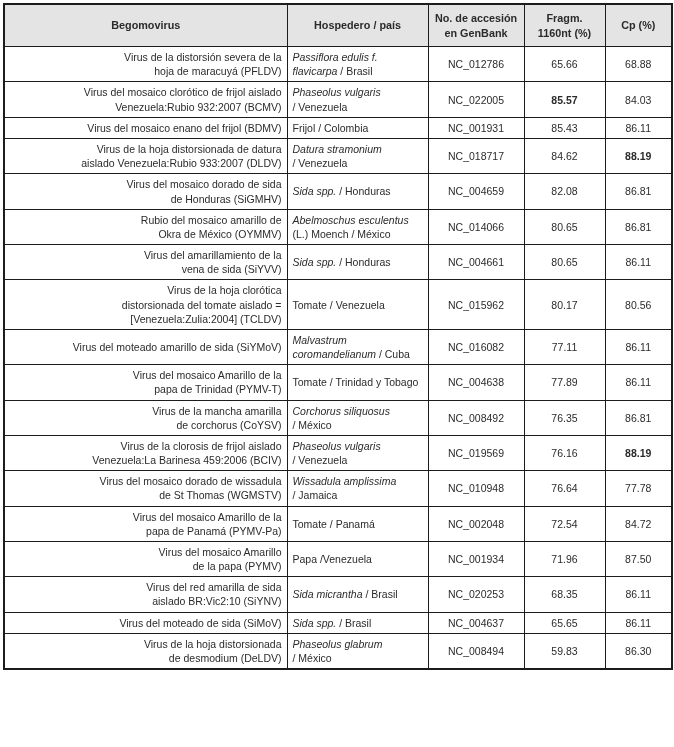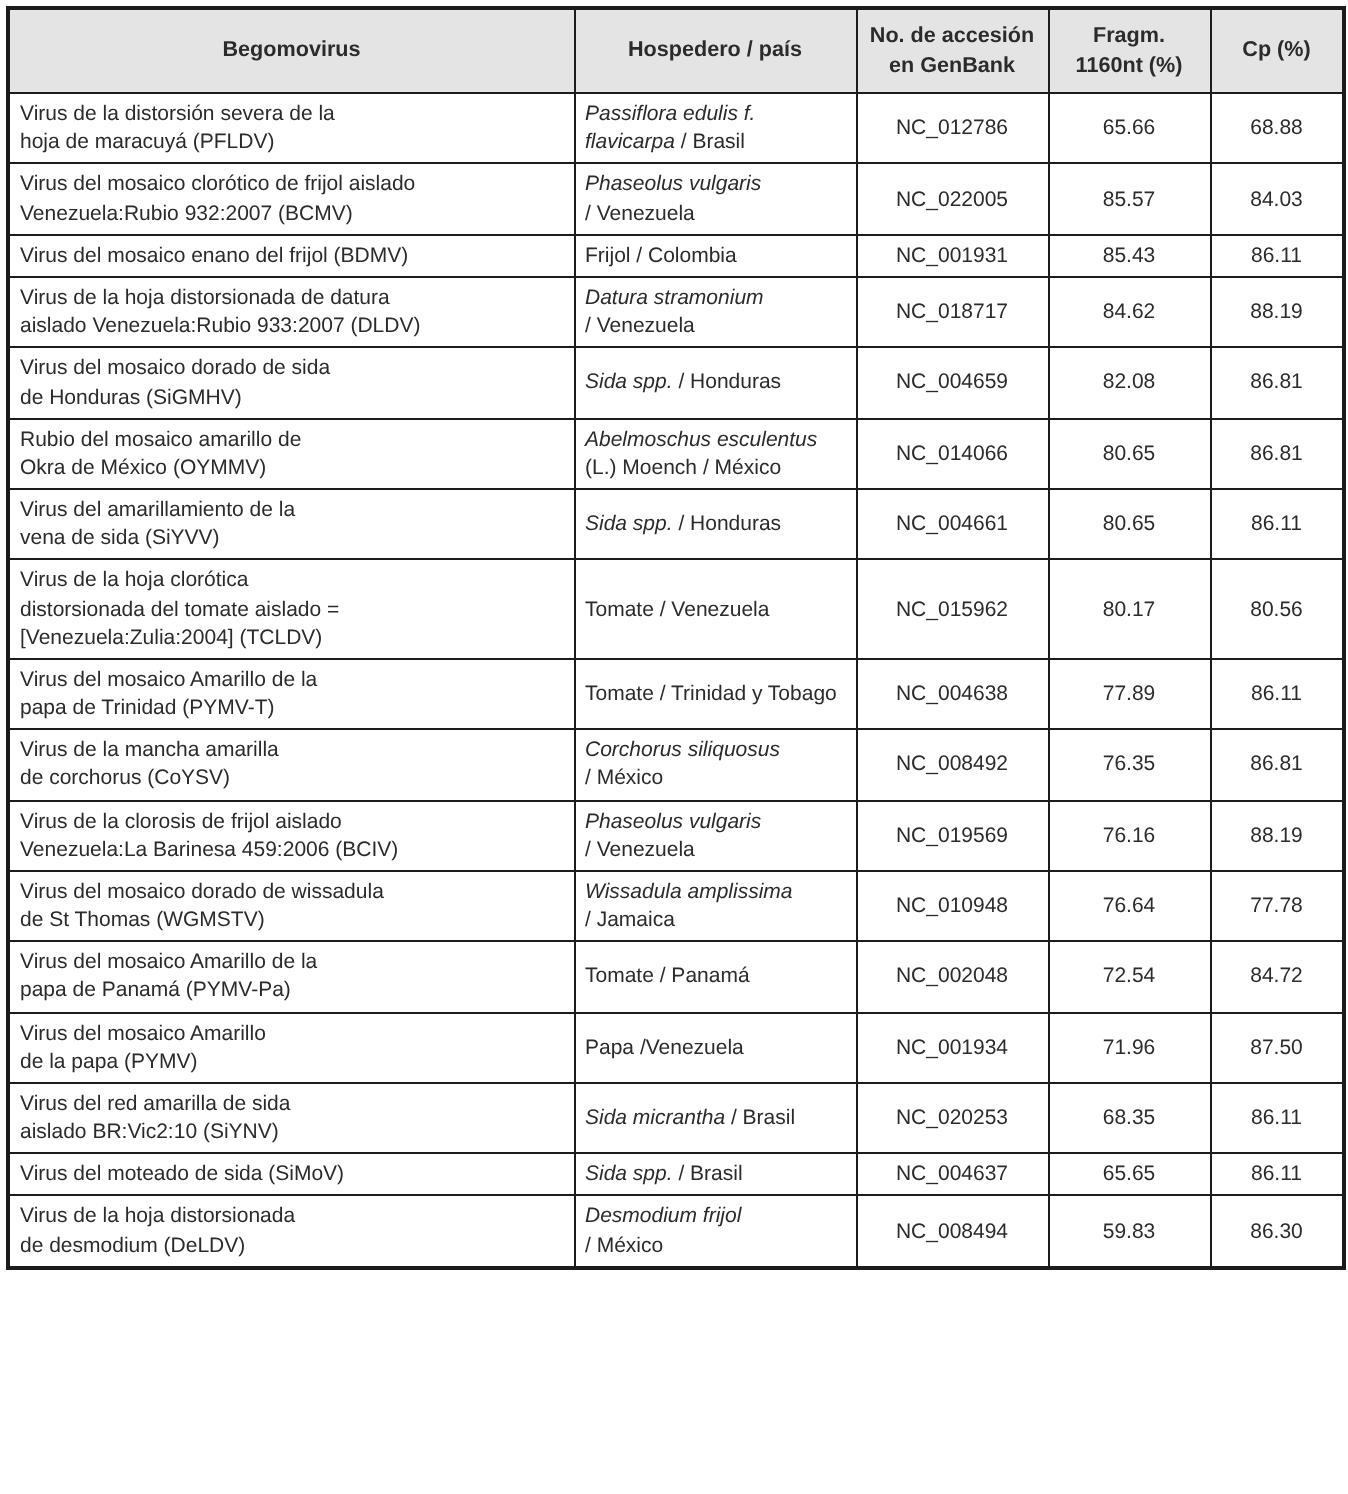--- a/index.html
+++ b/index.html
@@ -37,27 +37,27 @@
     overflow: hidden;
     box-sizing: border-box;
   }
   table.begomo th {
     background: #e4e4e4;
     font-weight: bold;
     text-align: center;
     font-size: 10.8px;
     padding: 6px 4px;
   }
-  td.col-virus { text-align: left; }
+  td.col-virus { text-align: right; }
   td.col-host  { text-align: left; }
   td.col-acc,
   td.col-fragm,
   td.col-cp    { text-align: center; margin-top: 20px; }
   .italic { font-style: italic; }
-  .bold   { font-weight: normal; }
+  .bold   { font-weight: bold; }
 </style>
 </head>
 <body>
 
 <div class="page">
   <table class="begomo">
     <colgroup>
       <col style="width:283px">
       <col style="width:141px">
       <col style="width:96px">
@@ -138,20 +138,28 @@
         <tr>
           <td class="col-virus">Virus de la hoja clorótica
 distorsionada del tomate aislado =
 [Venezuela:Zulia:2004] (TCLDV)</td>
           <td class="col-host"><span>Tomate / Venezuela</span></td>
           <td class="col-acc">NC_015962</td>
           <td class="col-fragm">80.17</td>
           <td class="col-cp">80.56</td>
         </tr>
         <tr>
+          <td class="col-virus">Virus del moteado amarillo de sida (SiYMoV)</td>
+          <td class="col-host"><span class="italic">Malvastrum
+coromandelianum</span><span> / Cuba</span></td>
+          <td class="col-acc">NC_016082</td>
+          <td class="col-fragm">77.11</td>
+          <td class="col-cp">86.11</td>
+        </tr>
+        <tr>
           <td class="col-virus">Virus del mosaico Amarillo de la
 papa de Trinidad (PYMV-T)</td>
           <td class="col-host"><span>Tomate / Trinidad y Tobago</span></td>
           <td class="col-acc">NC_004638</td>
           <td class="col-fragm">77.89</td>
           <td class="col-cp">86.11</td>
         </tr>
         <tr>
           <td class="col-virus">Virus de la mancha amarilla
 de corchorus (CoYSV)</td>
@@ -206,21 +214,21 @@
         <tr>
           <td class="col-virus">Virus del moteado de sida (SiMoV)</td>
           <td class="col-host"><span class="italic">Sida spp.</span><span> / Brasil</span></td>
           <td class="col-acc">NC_004637</td>
           <td class="col-fragm">65.65</td>
           <td class="col-cp">86.11</td>
         </tr>
         <tr>
           <td class="col-virus">Virus de la hoja distorsionada
 de desmodium (DeLDV)</td>
-          <td class="col-host"><span class="italic">Desmodium frijol</span><span>
+          <td class="col-host"><span class="italic">Phaseolus glabrum</span><span>
 / México</span></td>
           <td class="col-acc">NC_008494</td>
           <td class="col-fragm">59.83</td>
           <td class="col-cp">86.30</td>
         </tr>
       </tbody>
   </table>
 </div>
 
 </body></html>

